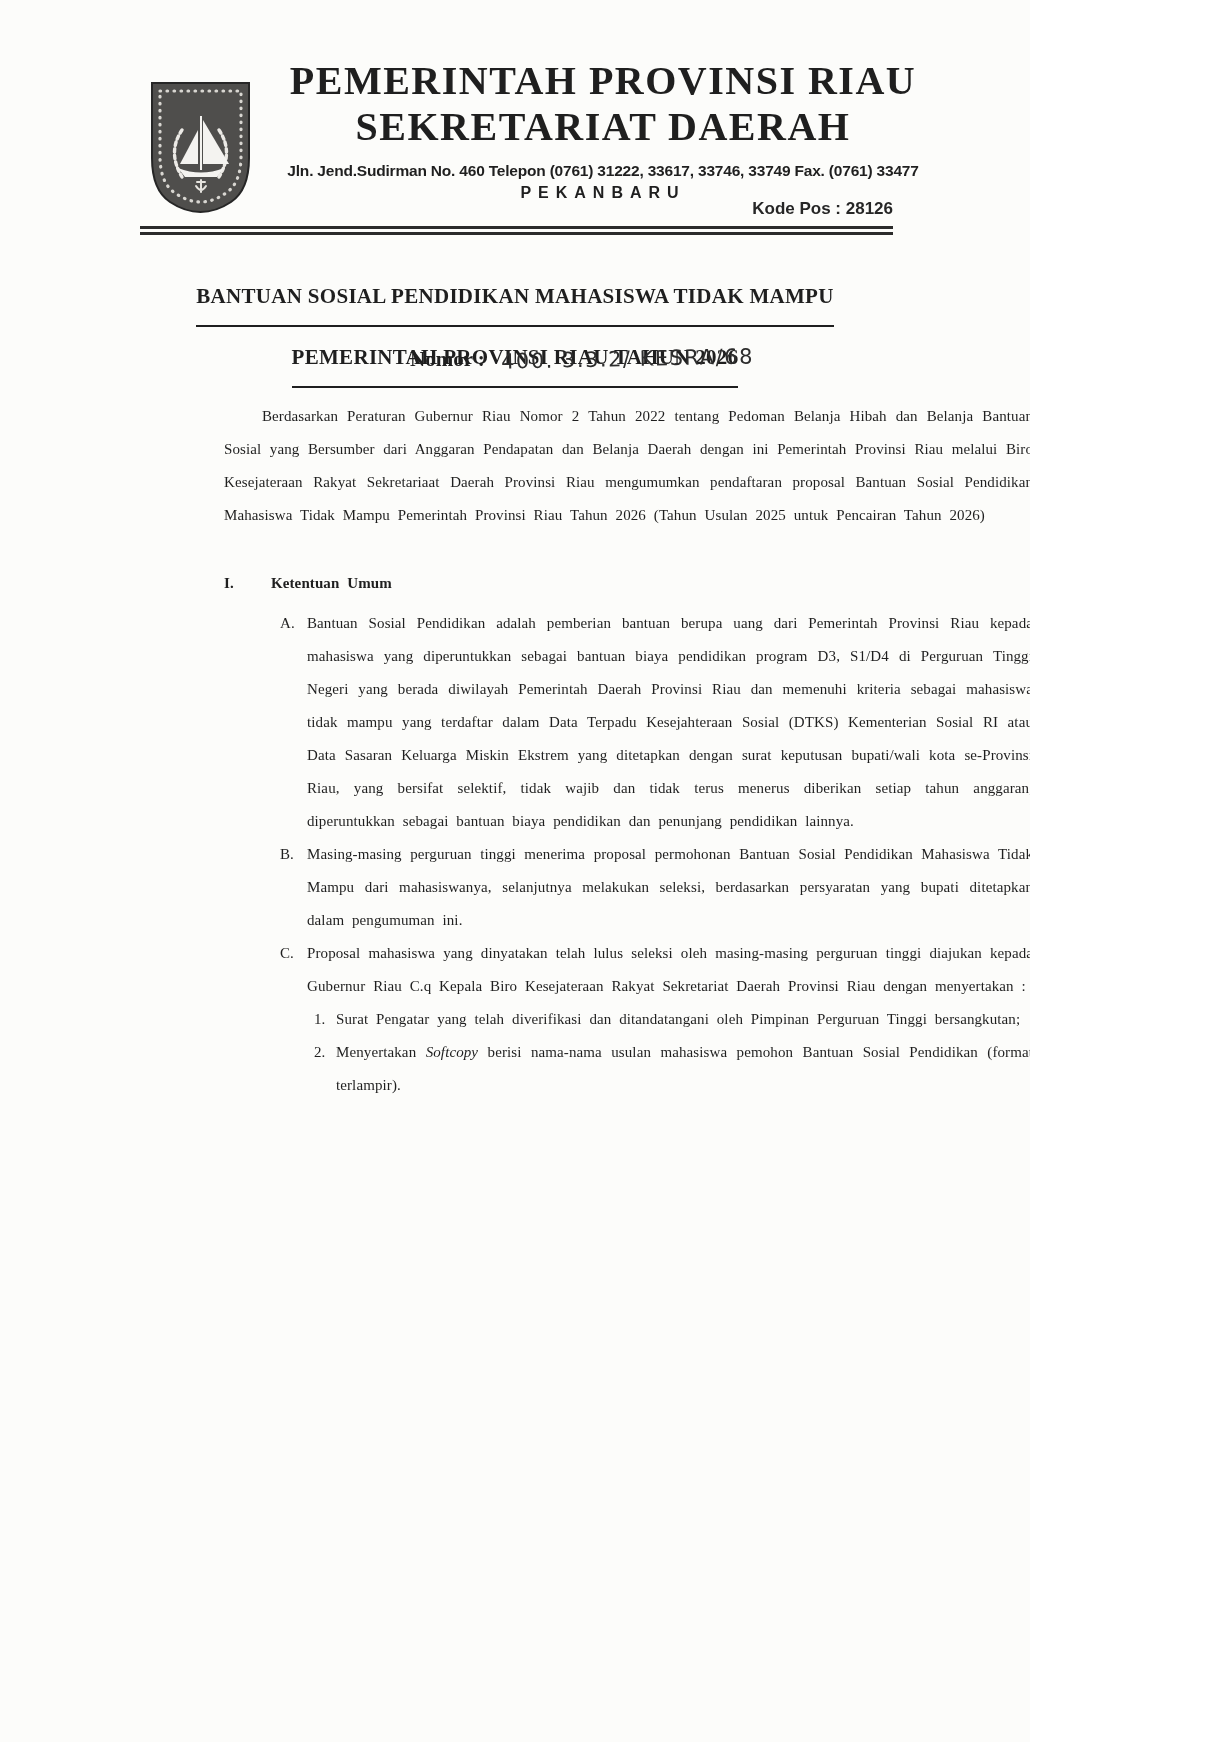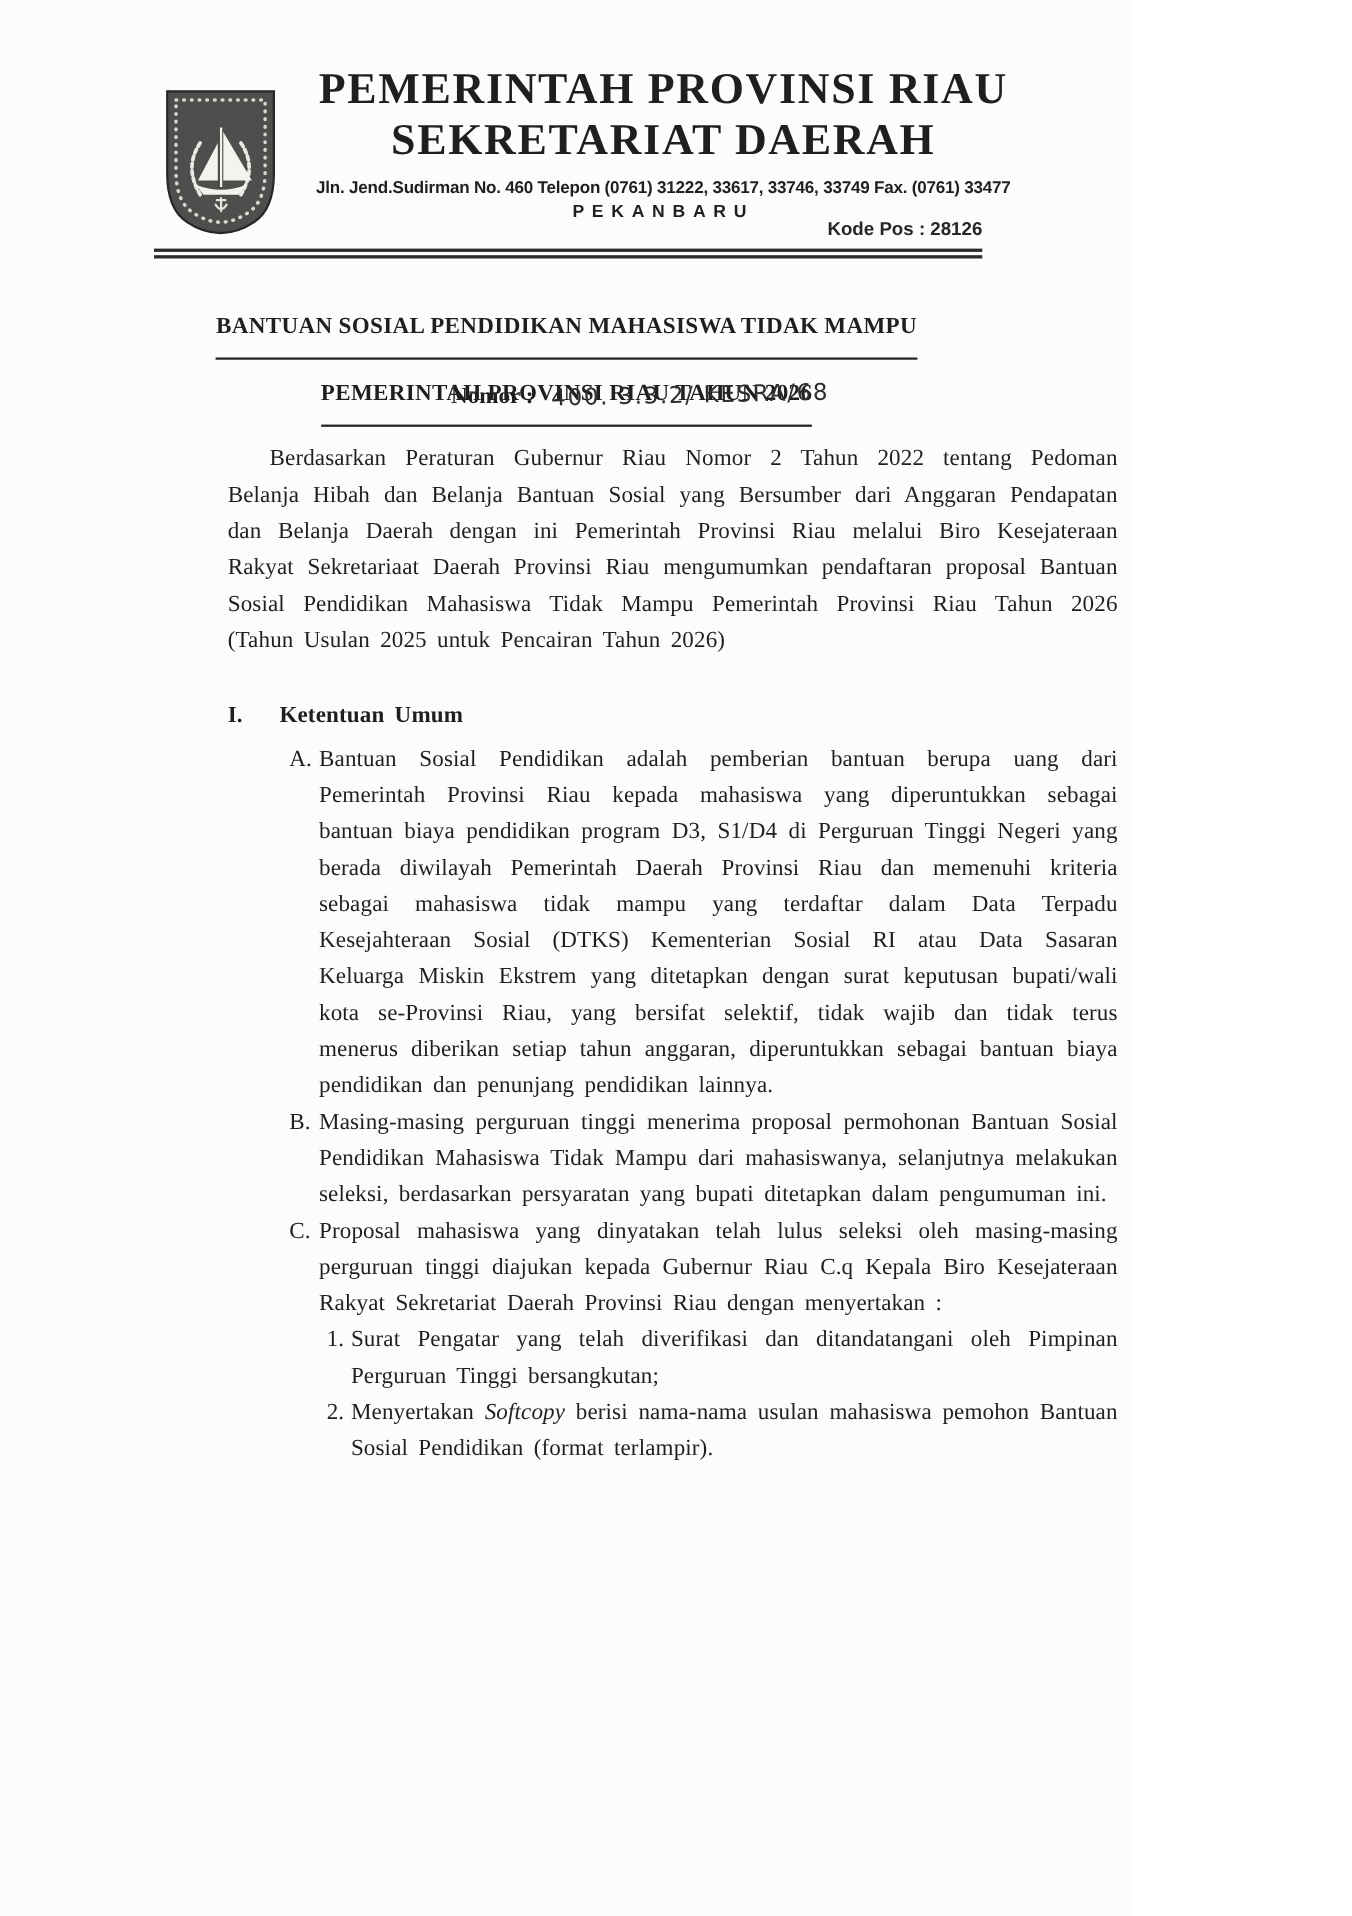--- a/index.html
+++ b/index.html
@@ -49,22 +49,22 @@
   .t-underline { display:inline-block; border-bottom:2.5px solid #1f1f1f; padding-bottom:16px; }
   .nomor { position:absolute; left:410px; top:347px; display:flex; align-items:flex-start;justify-content:center; }
   .nomor-label { font-size:21px; font-weight:bold; }
   .nomor-value {
     font-family:"DejaVu Sans", sans-serif;
     font-size:21px; letter-spacing:1.5px; color:#2d2d2d;
     margin-left:16px; transform:rotate(-1.2deg);
   }
 
   
-  .content { position:absolute; left:207px; top:400px; width:809px;
-             font-size:21px; line-height:33px; word-spacing:4px; letter-spacing:0.1px; }
+  .content { position:absolute; left:224px; top:400px; width:809px;
+             font-size:15px; line-height:33px; word-spacing:4px; letter-spacing:0.1px; }
   .opening { text-align:justify; text-indent:38px; }
   .section-heading { display:flex; margin-top:35px; font-weight:bold; }
   .sec-num { width:47px; flex:none; }
   .items { margin-left:56px; margin-top:7px; }
   .item { display:flex; }
   .item-label { width:27px; flex:none; }
   .item-body { flex:1; min-width:0; }
   .item-text { text-align:justify; }
   .subitem { display:flex; margin-left:7px; }
   .sub-label { width:22px; flex:none; }

